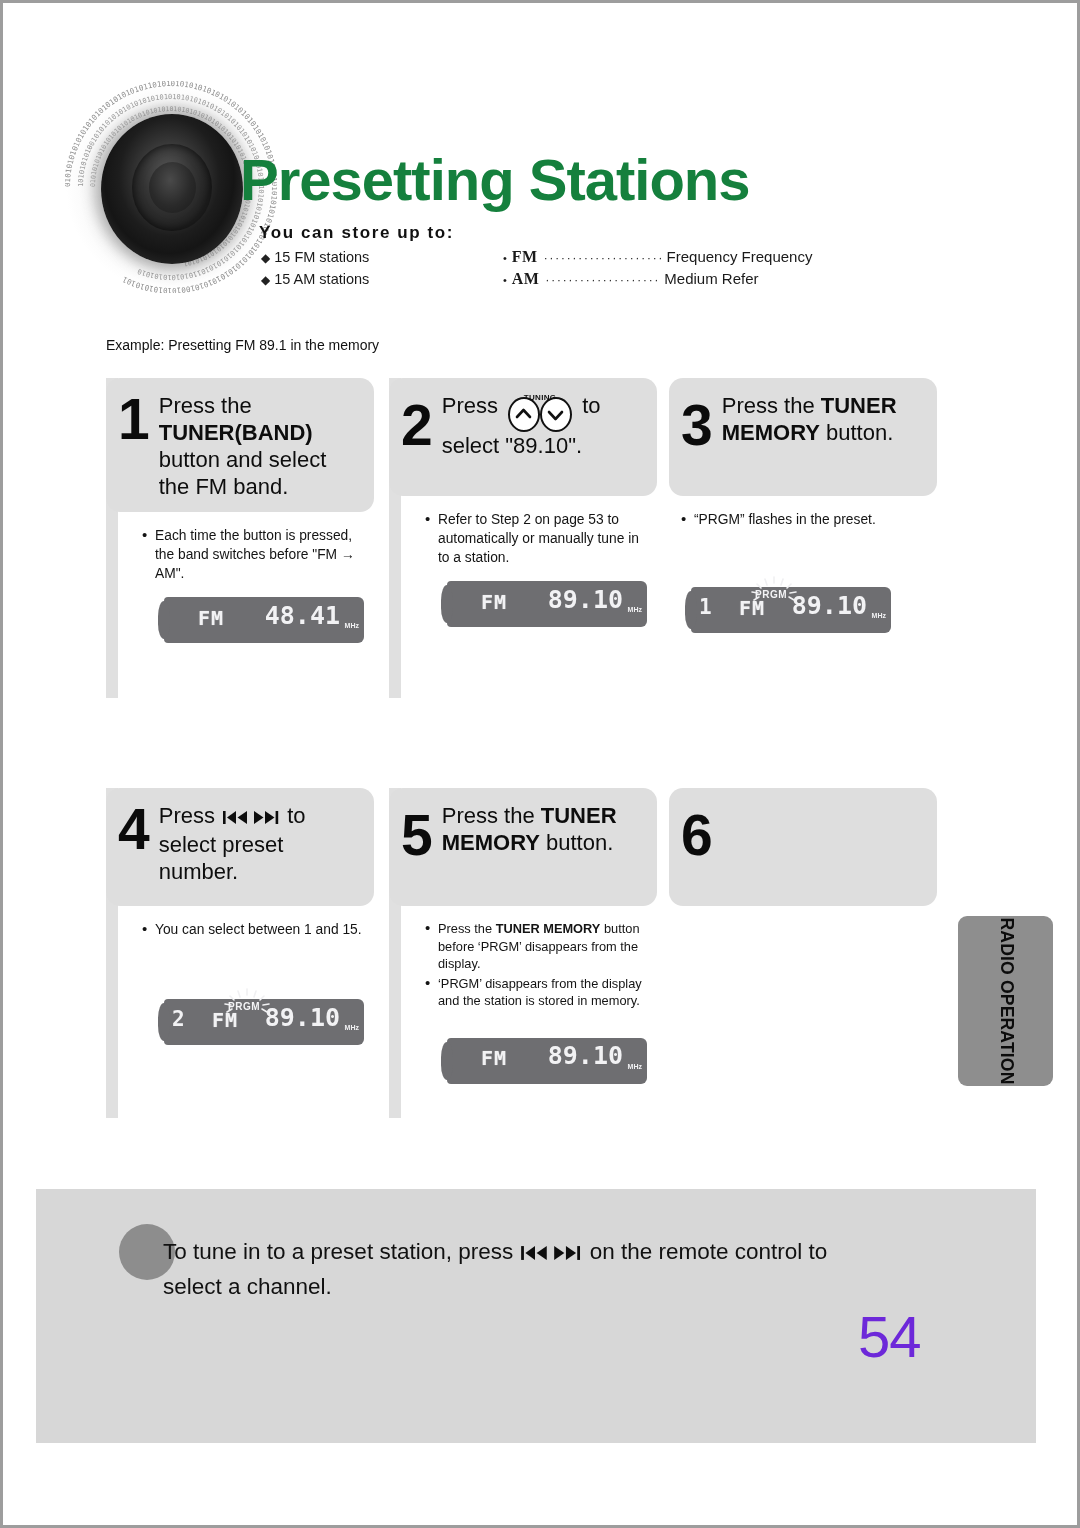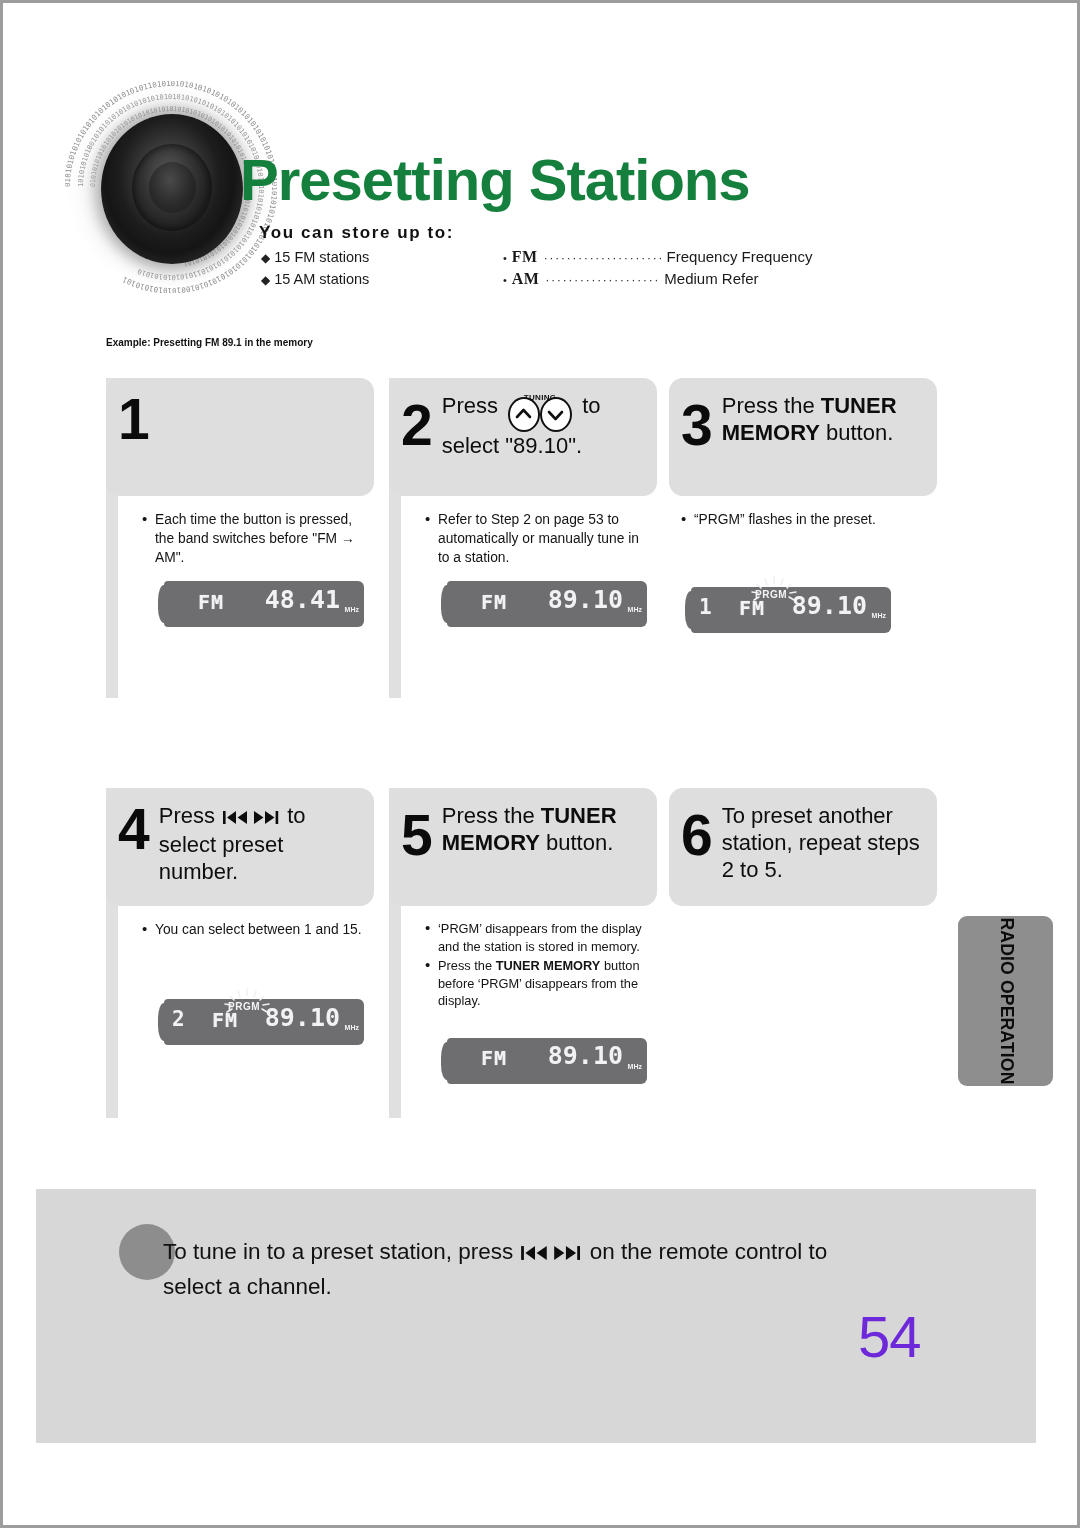--- a/index.html
+++ b/index.html
@@ -68,21 +68,21 @@
   .band-row .dots{
     display:inline-block;margin:0 5px 0 6px;
     letter-spacing:1.4px;font-size:13px;color:#333;overflow:hidden;white-space:nowrap;
   }
   .band-row .dots.d1{width:118px;}
   .band-row .dots.d2{width:114px;}
   .band-row .full{font-size:15px;}
 
   .example{
     position:absolute;left:103px;top:334px;
-    font-size:10px;font-weight:bold;color:#111;
+    font-size:14px;font-weight:normal;color:#111;
   }
 
   
   .steps{position:absolute;left:103px;top:375px;width:860px;}
   .col{
     position:absolute;top:0;width:268px;
   }
   .col.c1{left:0;}
   .col.c2{left:283px;}
   .col.c3{left:563px;}
@@ -247,20 +247,21 @@
 
     <div class="example">Example: Presetting FM 89.1 in the memory</div>
   </div>
 
   <div class="steps" style="top:375px;">
 
     <div class="col c1">
       <div class="strip" style="height:320px;"></div>
       <div class="head-box">
         <div class="step-num n1">1</div>
+        <div class="step-txt"><span>Press the </span><b>TUNER(BAND)</b><span> button and select the FM band.</span></div>
       </div>
       <div class="notes">
         <div class="note"><span>Each time the button is pressed, the band switches before "FM → AM".</span></div>
         <div class="lcd">
           <span class="seg band">FM</span>
           <span class="seg freq">48.41</span>
           <span class="seg mhz">MHz</span>
         </div>
       </div>
     </div>
@@ -357,34 +358,33 @@
       </div>
     </div>
 
     <div class="col c2">
       <div class="strip" style="height:330px;"></div>
       <div class="head-box">
         <div class="step-num n5">5</div>
         <div class="step-txt"><span>Press the </span><b>TUNER MEMORY</b><span> button.</span></div>
       </div>
       <div class="notes" style="font-size:12.8px;line-height:17.5px;">
+        <div class="note"><span>Press the </span><b>TUNER MEMORY</b><span> button before ‘PRGM’ disappears from the display.</span></div>
         <div class="note"><span>‘PRGM’ disappears from the display and the station is stored in memory.</span></div>
-        <div class="note"><span>Press the </span><b>TUNER MEMORY</b><span> button before ‘PRGM’ disappears from the display.</span></div>
         <div class="lcd" style="margin-top:28px;">
           <span class="seg band">FM</span>
           <span class="seg freq">89.10</span>
           <span class="seg mhz">MHz</span>
         </div>
       </div>
     </div>
 
     <div class="col c3">
       <div class="head-box">
         <div class="step-num n6">6</div>
-        <div class="step-txt">To preset another station, repeat steps 2 to 5.</div>
       </div>
     </div>
   </div>
 
   <div class="side-tab">
     <span>RADIO OPERATION</span>
   </div>
 
   <div class="tipbox"></div>
   <div class="tip-dot"></div>

